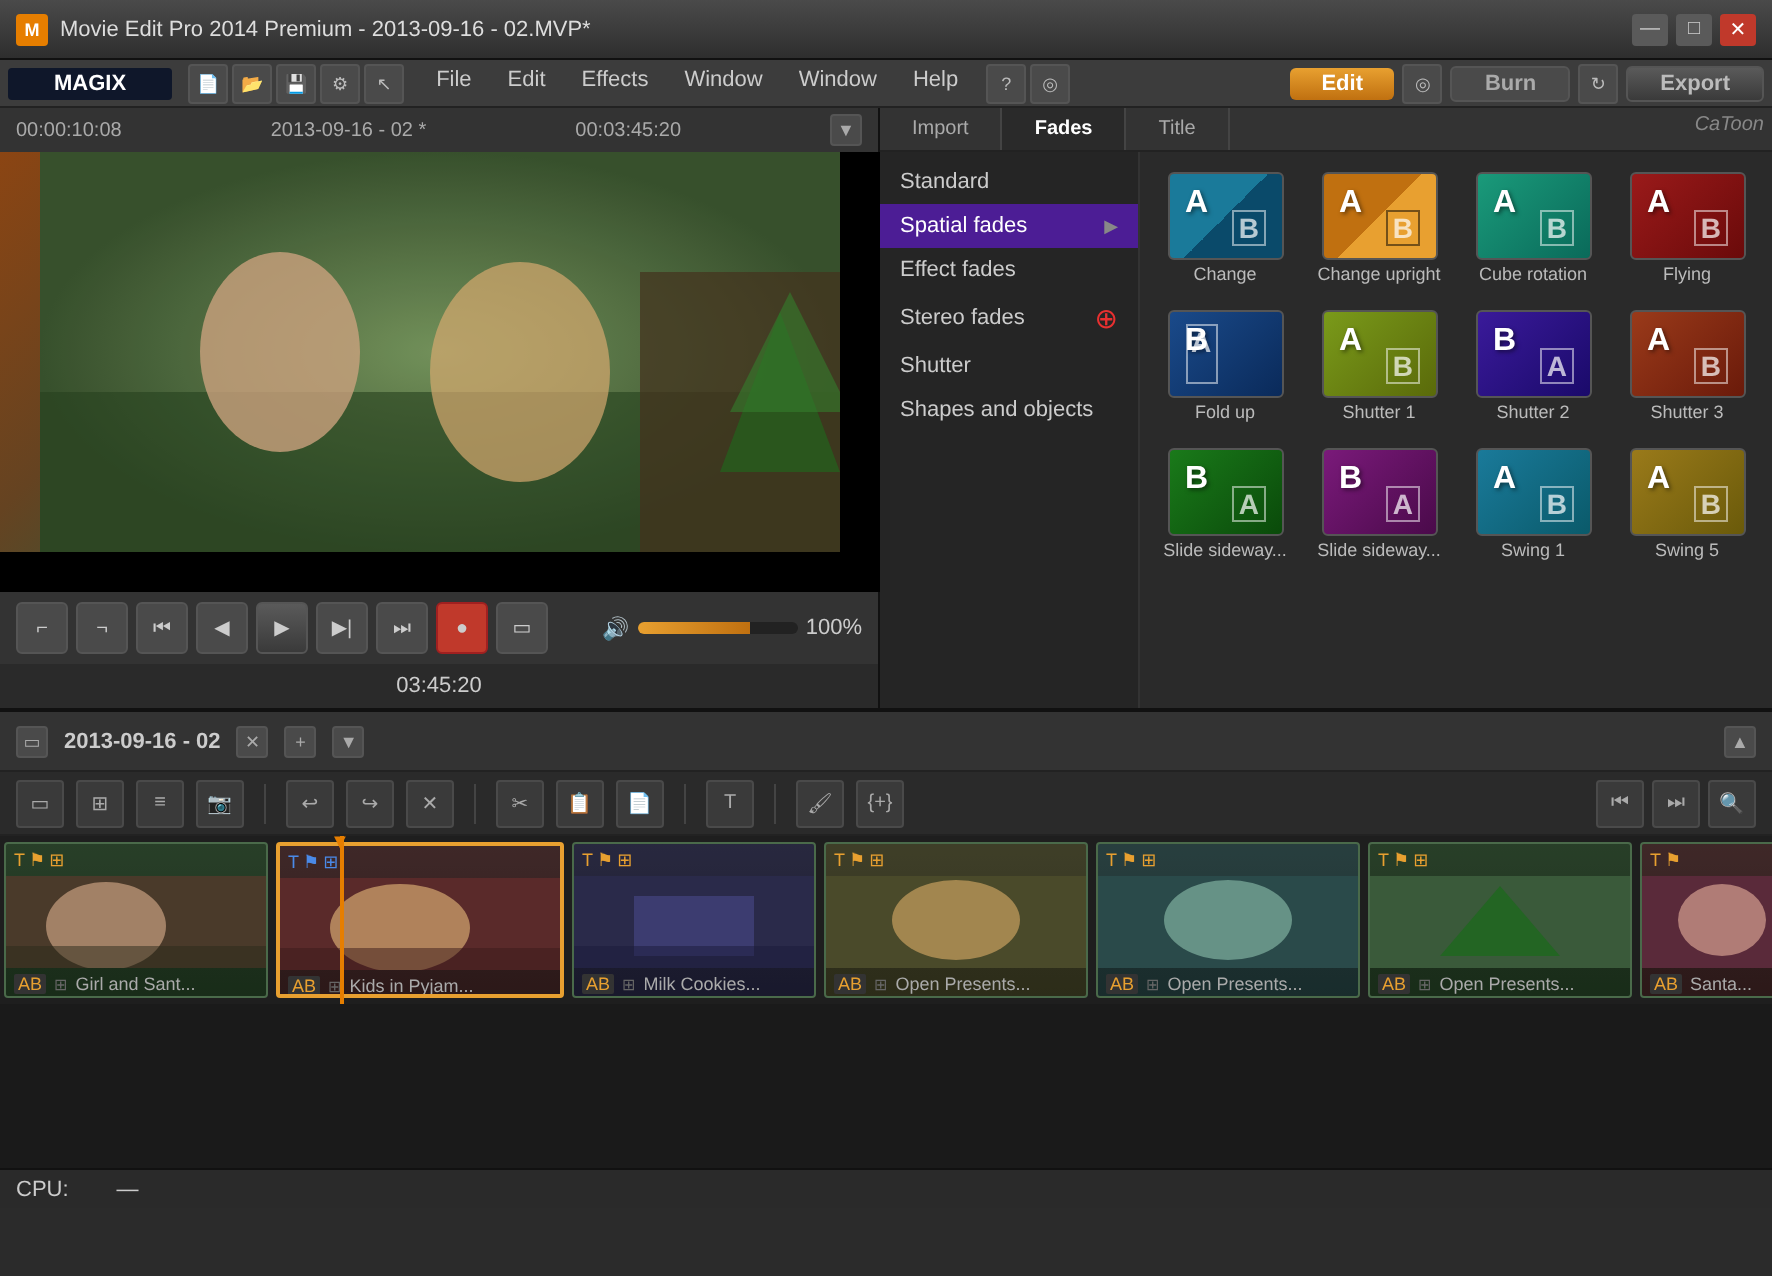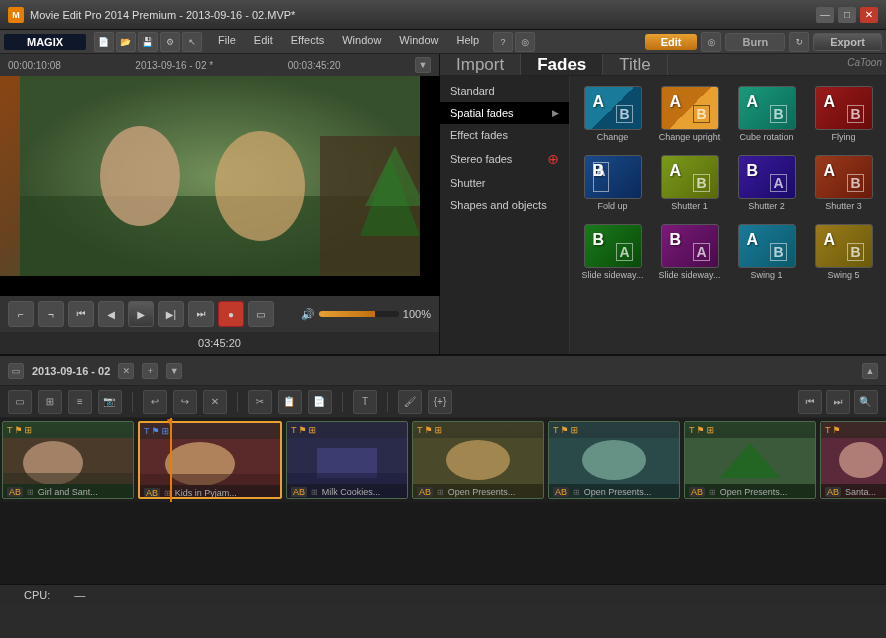--- a/index.html
+++ b/index.html
@@ -44,27 +44,27 @@
     .ctrl-btn.play { background: linear-gradient(to bottom, #5a5a5a, #3a3a3a); }
     .ctrl-btn.record { background: #c0392b; border-color: #a02020; }
     .volume-area { display: flex; align-items: center; gap: 4px; margin-left: auto; }
     .volume-bar { width: 80px; height: 6px; background: #222; border-radius: 3px; overflow: hidden; }
     .volume-fill { height: 100%; width: 70%; background: linear-gradient(to right, #e8a030, #c07010); }
 
     
     .effects-panel { flex: 1; background: #2a2a2a; display: flex; flex-direction: column; }
     .effects-header { height: 22px; background: #333; border-bottom: 1px solid #222; position: relative; }
     .effects-tabs { display: flex; height: 100%; }
-    .effects-tab { padding: 0 16px; display: flex; align-items: center; cursor: pointer; font-size: 17px; color: #aaa; border-right: 1px solid #444; }
+    .effects-tab { padding: 0 16px; display: flex; align-items: center; cursor: pointer; font-size: 10px; color: #aaa; border-right: 1px solid #444; }
     .effects-tab.active { background: #2a2a2a; color: #fff; font-weight: bold; }
     .catoon-logo { position: absolute; right: 4px; top: 3px; font-size: 10px; color: #888; font-style: italic; }
     .effects-body { display: flex; flex: 1; overflow: hidden; }
     .effects-list { width: 130px; background: #252525; border-right: 1px solid #333; padding: 4px 0; }
     .effects-list-item { padding: 5px 10px; cursor: pointer; font-size: 11px; color: #ccc; display: flex; justify-content: space-between; align-items: center; }
-    .effects-list-item.selected { background: #000000; color: white; }
+    .effects-list-item.selected { background: #4c1d95; color: white; }
     .effects-list-item .arrow { color: #888; font-size: 9px; }
     .effects-grid { flex: 1; padding: 6px; display: grid; grid-template-columns: repeat(4, 1fr); gap: 4px; align-content: start; overflow-y: auto; }
     .effect-item { display: flex; flex-direction: column; align-items: center; cursor: pointer; padding: 4px; border-radius: 3px; }
     .effect-thumbnail { width: 58px; height: 44px; background: linear-gradient(135deg, #1a6a8a, #0a4a6a); border: 1px solid #555; border-radius: 3px; display: flex; align-items: center; justify-content: center; position: relative; overflow: hidden; }
     .effect-label { font-size: 9px; color: #bbb; text-align: center; margin-top: 2px; line-height: 1.2; }
 
     
     .et-change { background: linear-gradient(135deg, #1a7a9a 50%, #0a4a6a 50%); }
     .et-orange { background: linear-gradient(135deg, #c07010 50%, #e8a030 50%); }
     .et-cube { background: linear-gradient(135deg, #1a9a7a, #0a6a5a); }
@@ -95,21 +95,21 @@
     .playhead::before { content: '▼'; position: absolute; top: -2px; left: -5px; color: #e67e00; font-size: 10px; }
     .clip { height: 78px; min-width: 120px; background: #3a5a3a; border: 1px solid #4a6a4a; border-radius: 2px; margin: 3px 2px; flex-shrink: 0; position: relative; overflow: hidden; }
     .clip-header { height: 16px; background: rgba(0,0,0,0.3); display: flex; align-items: center; gap: 2px; padding: 0 4px; }
     .clip-icon { font-size: 9px; color: #e8a030; }
     .clip-thumb { width: 100%; height: 46px; overflow: hidden; }
     .clip-footer { height: 16px; background: rgba(0,0,0,0.4); display: flex; align-items: center; gap: 4px; padding: 0 4px; }
     .clip-ab { font-size: 9px; font-weight: normal; color: #e8a030; background: #333; padding: 0 2px; border-radius: 1px; }
     .clip-name { font-size: 9px; color: #aaa; white-space: nowrap; overflow: hidden; text-overflow: ellipsis; }
     .clip-grid-icon { font-size: 8px; color: #666; }
 
-    .cpu-bar { height: 20px; background: #2a2a2a; display: flex; align-items: center; padding: 0 24px; gap: 24px; border-top: 1px solid #111; }
+    .cpu-bar { height: 20px; background: #2a2a2a; display: flex; align-items: center; padding: 0 8px; gap: 24px; border-top: 1px solid #111; }
 
     
     .clip-bg-1 { background: linear-gradient(to bottom, #3a5a3a, #2a4a2a); }
     .clip-bg-2 { background: linear-gradient(to bottom, #5a3a3a, #4a2a2a); }
     .clip-bg-3 { background: linear-gradient(to bottom, #3a3a5a, #2a2a4a); }
     .clip-bg-4 { background: linear-gradient(to bottom, #5a5a3a, #4a4a2a); }
     .clip-bg-5 { background: linear-gradient(to bottom, #3a5a5a, #2a4a4a); }
 
     .scrollbar-h { height: 8px; background: #222; }
     .scrollbar-track { height: 8px; background: #555; width: 60%; margin-left: 10%; border-radius: 4px; }

